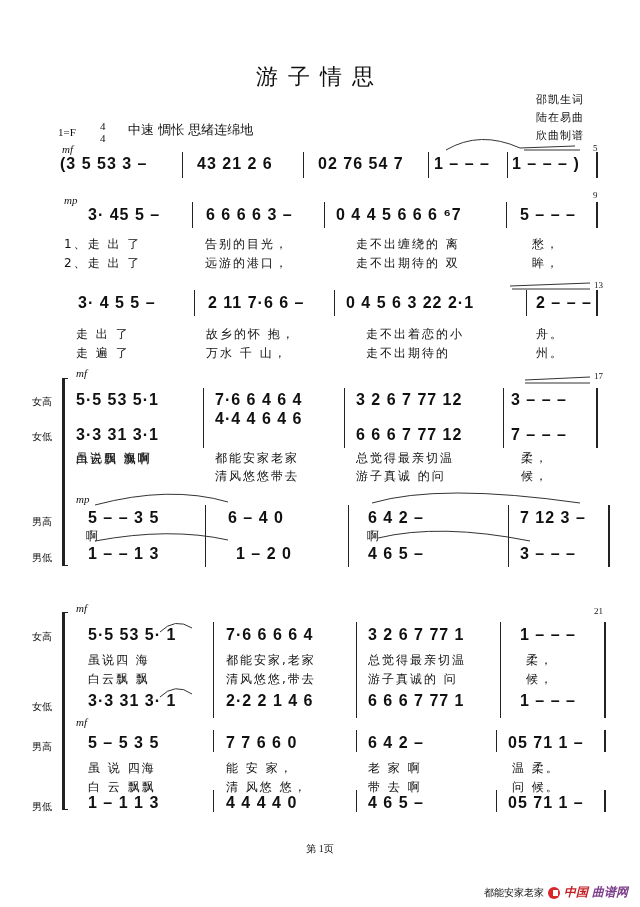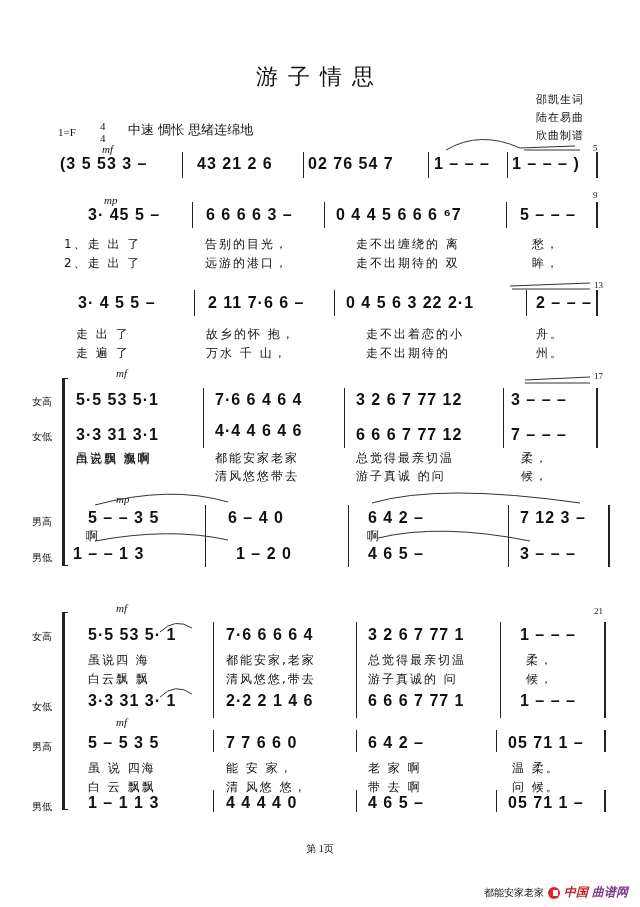--- a/index.html
+++ b/index.html
@@ -3,21 +3,21 @@
 <meta charset="utf-8">
 <style>
   html, body { margin:0; padding:0; background:#fff; }
   body { width:640px; height:907px; position:relative; overflow:hidden; font-family:"DejaVu Sans", sans-serif; color:#111; }
   .abs { position:absolute; white-space:nowrap; }
   .title { left:0; width:640px; top:62px; text-align:center; font-size:22px; letter-spacing:10px; }
   .credit { left:536px; font-size:11px; letter-spacing:1px; }
   .key { left:58px; top:126px; font-size:11px; font-family:"Liberation Serif", serif; }
   .ts { left:100px; top:120px; font-size:11px; line-height:12px; text-align:center; font-family:"Liberation Serif", serif; }
   .tempo { left:128px; top:121px; font-size:13px; }
-  .dyn { font-family:"Liberation Serif", serif; font-style:italic; font-size:11px;margin-left:40px; }
+  .dyn { font-family:"Liberation Serif", serif; font-style:italic; font-size:11px; }
   .notes { font-family:"Liberation Sans", sans-serif; font-size:16px; font-weight:bold; letter-spacing:1px; }
   .lyr { font-size:12px; letter-spacing:2px; }
   .mnum { font-size:9px; font-family:"Liberation Serif", serif; }
   .bar { position:absolute; width:1px; background:#222; }
   .bar-end { position:absolute; width:1.5px; background:#222; }
   .part { font-size:10px; }
   .brace { position:absolute; border-left:3px solid #222; border-top:1px solid #222; border-bottom:1px solid #222; width:3px; }
   svg.over { position:absolute; left:0; top:0; pointer-events:none; }
   .page { left:0; width:640px; top:842px; text-align:center; font-size:10px; font-family:"Liberation Serif", serif; }
   .footer { left:484px; top:884px; font-size:10px; display:flex; align-items:center; gap:4px; }
@@ -39,21 +39,21 @@
   <div>4</div>
 </div>
 <div class="abs tempo">中速 惆怅 思绪连绵地</div>
 
 <div class="abs dyn" style="left:62px;top:143px">mf</div>
 <div class="abs mnum" style="left:593px;top:143px">5</div>
 <div class="abs notes" style="left:60px;top:155px">(3 5 53 3 –</div>
 <div class="bar" style="left:182px;top:152px;height:26px"></div>
 <div class="abs notes" style="left:197px;top:155px">43 21 2 6</div>
 <div class="bar" style="left:303px;top:152px;height:26px"></div>
-<div class="abs notes" style="left:308px;top:155px">02 76 54 7</div>
+<div class="abs notes" style="left:318px;top:155px">02 76 54 7</div>
 <div class="bar" style="left:428px;top:152px;height:26px"></div>
 <div class="abs notes" style="left:434px;top:155px">1 – – –</div>
 <div class="bar" style="left:507px;top:152px;height:26px"></div>
 <div class="abs notes" style="left:512px;top:155px">1 – – – )</div>
 <div class="bar-end" style="left:596px;top:152px;height:26px"></div>
 
 <div class="abs dyn" style="left:64px;top:194px">mp</div>
 <div class="abs mnum" style="left:593px;top:190px">9</div>
 <div class="abs notes" style="left:88px;top:206px">3· 45 5 –</div>
 <div class="bar" style="left:192px;top:202px;height:26px"></div>
@@ -93,21 +93,21 @@
 <div class="brace" style="left:62px;top:378px;height:186px"></div>
 <div class="abs dyn" style="left:76px;top:367px">mf</div>
 <div class="abs mnum" style="left:594px;top:371px">17</div>
 <div class="abs part" style="left:32px;top:395px">女高</div>
 <div class="abs notes" style="left:76px;top:391px">5·5 53 5·1</div>
 <div class="abs notes" style="left:215px;top:391px">7·6 6 4 6 4</div>
 <div class="abs notes" style="left:356px;top:391px">3 2 6 7 77 12</div>
 <div class="abs notes" style="left:511px;top:391px">3 – – –</div>
 <div class="abs part" style="left:32px;top:430px">女低</div>
 <div class="abs notes" style="left:76px;top:426px">3·3 31 3·1</div>
-<div class="abs notes" style="left:215px;top:422px">4·4 4 6 4 6</div>
+<div class="abs notes" style="left:215px;top:410px">4·4 4 6 4 6</div>
 <div class="abs notes" style="left:356px;top:426px">6 6 6 7 77 12</div>
 <div class="abs notes" style="left:511px;top:426px">7 – – –</div>
 <div class="bar" style="left:203px;top:388px;height:60px"></div>
 <div class="bar" style="left:344px;top:388px;height:60px"></div>
 <div class="bar" style="left:503px;top:388px;height:60px"></div>
 <div class="bar-end" style="left:596px;top:388px;height:60px"></div>
 <div class="abs lyr" style="left:76px;top:450px">虽说四 海啊</div>
 <div class="abs lyr" style="left:215px;top:450px">都能安家老家</div>
 <div class="abs lyr" style="left:356px;top:450px">总觉得最亲切温</div>
 <div class="abs lyr" style="left:521px;top:450px">柔，</div>
@@ -117,21 +117,21 @@
 <div class="abs lyr" style="left:521px;top:468px">候，</div>
 <div class="abs dyn" style="left:76px;top:493px">mp</div>
 <div class="abs part" style="left:32px;top:515px">男高</div>
 <div class="abs notes" style="left:88px;top:509px">5 – – 3 5</div>
 <div class="abs notes" style="left:228px;top:509px">6 – 4 0</div>
 <div class="abs notes" style="left:368px;top:509px">6 4 2 –</div>
 <div class="abs notes" style="left:520px;top:509px">7 12 3 –</div>
 <div class="abs lyr" style="left:86px;top:528px">啊</div>
 <div class="abs lyr" style="left:367px;top:528px">啊</div>
 <div class="abs part" style="left:32px;top:551px">男低</div>
-<div class="abs notes" style="left:73px;top:545px">1 – – 1 3</div>
+<div class="abs notes" style="left:88px;top:545px">1 – – 1 3</div>
 <div class="abs notes" style="left:236px;top:545px">1 – 2 0</div>
 <div class="abs notes" style="left:368px;top:545px">4 6 5 –</div>
 <div class="abs notes" style="left:520px;top:545px">3 – – –</div>
 <div class="bar" style="left:205px;top:505px;height:62px"></div>
 <div class="bar" style="left:348px;top:505px;height:62px"></div>
 <div class="bar" style="left:508px;top:505px;height:62px"></div>
 <div class="bar-end" style="left:608px;top:505px;height:62px"></div>
 
 <div class="brace" style="left:62px;top:612px;height:196px"></div>
 <div class="abs dyn" style="left:76px;top:602px">mf</div>

